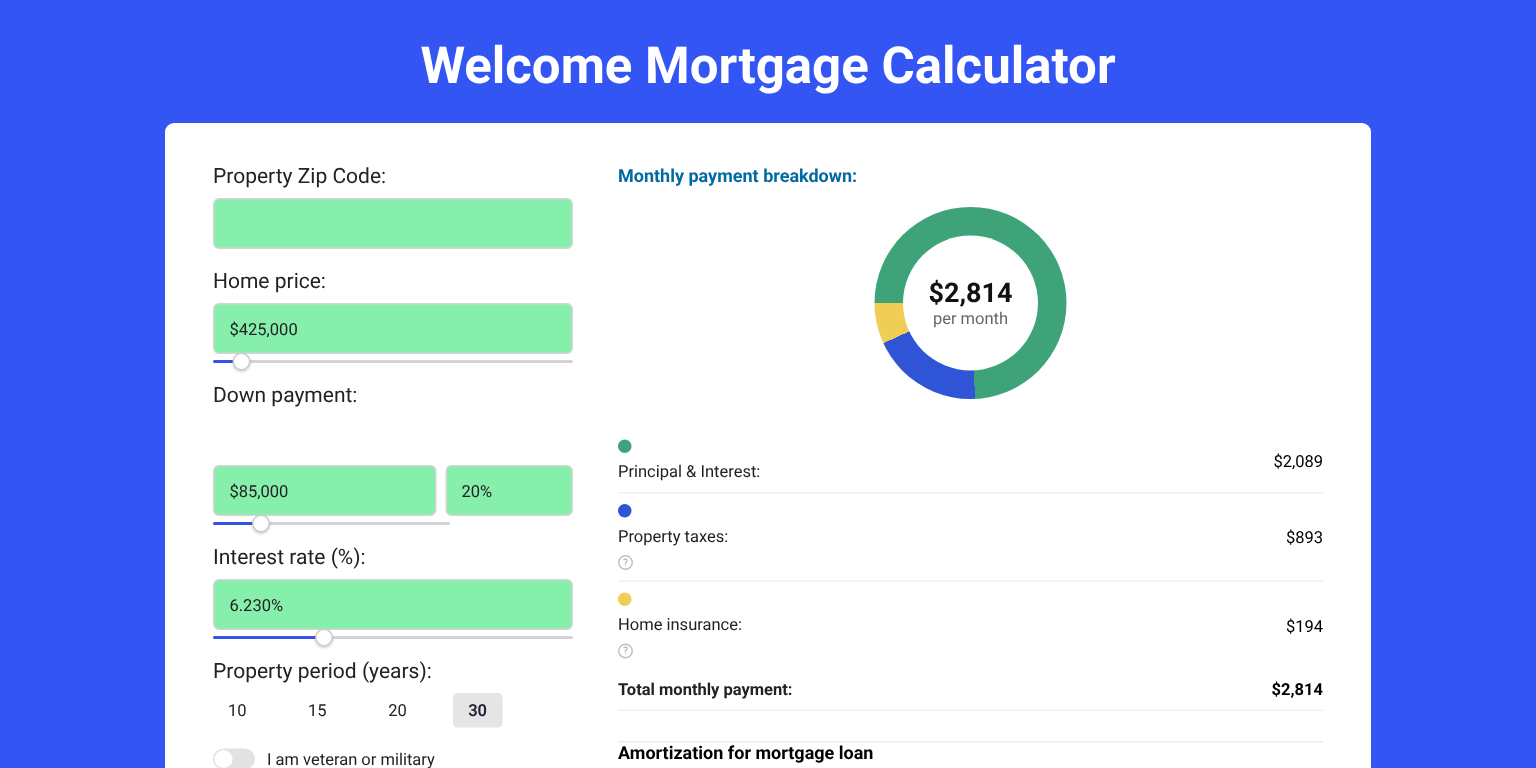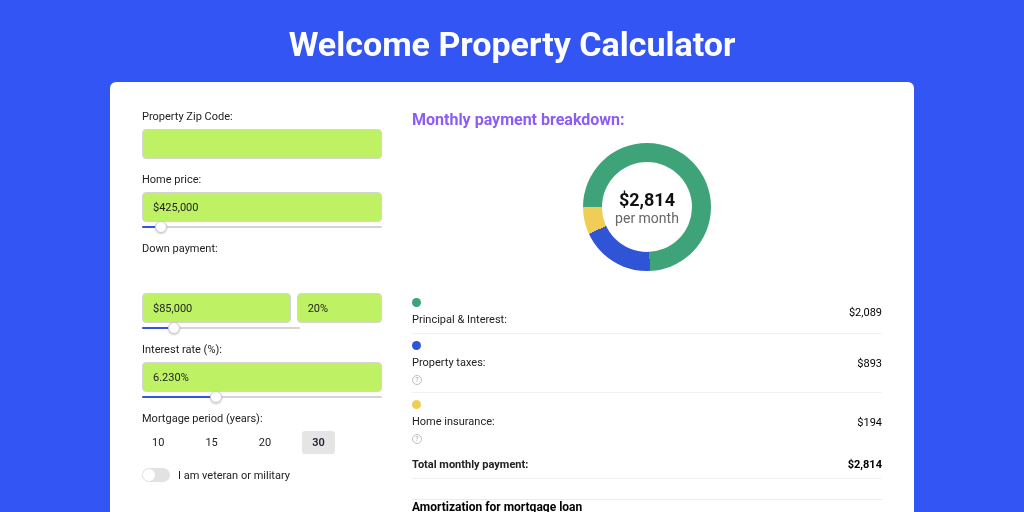--- a/index.html
+++ b/index.html
@@ -1,57 +1,57 @@
 <!DOCTYPE html>
 <html><head>
 <meta charset="utf-8">
 <style>
   * { box-sizing: border-box; margin: 0; padding: 0; font-family: -apple-system, BlinkMacSystemFont, "Segoe UI", Roboto, sans-serif; }
   body { width: 1024px; height: 512px; background: #3355f3; overflow: hidden; }
   .title { text-align: center; color: #fff; font-size: 34px; font-weight: 700; padding: 24px 0 18px; }
   .card { background: #fff; margin: 0 110px; border-radius: 6px 6px 0 0; padding: 28px 32px 0; display: flex; gap: 30px; height: 100%; }
   .left { width: 240px; flex: none; }
   .right { flex: 1; }
-  .field-label { font-size: 11px; color: #222; margin-bottom: 6px; }
+  .field-label { font-size: 14px; color: #222; margin-bottom: 6px; }
   .field-group { margin-bottom: 14px; }
-  .text-input { width: 100%; height: 30px; border: 1px solid #d4d4d4; border-radius: 4px; padding: 4px 10px; font-size: 11px; color: #222; background: #bef264; outline: none; }
+  .text-input { width: 100%; height: 30px; border: 1px solid #d4d4d4; border-radius: 4px; padding: 16px 10px; font-size: 11px; color: #222; background: #86efac; outline: none; }
   .slider-track { position: relative; height: 2px; background: #d4d4d4; margin-top: 4px; border-radius: 2px; }
   .slider-fill { position: absolute; left: 0; top: 0; height: 2px; background: #3553e5; border-radius: 2px; }
   .slider-knob { position: absolute; top: -5px; width: 12px; height: 12px; background: #fff; border: 1px solid #ccc; border-radius: 50%; box-shadow: 0 1px 2px rgba(0,0,0,0.2); transform: translateX(-50%); }
   .two-col { display: flex; gap: 6px; margin-top: 38px; }
   .two-col > :first-child { flex: 2; }
   .two-col > :last-child { flex: 1; }
   .period-buttons { display: flex; gap: 21px; }
   .period-btn { padding: 5px 10px; font-size: 11px; border: none; border-radius: 3px; background: transparent; color: #222; cursor: pointer; }
   .period-btn.active { background: #e5e5e5; color: #223; font-weight: 600; }
   .toggle-row { display: flex; align-items: center; gap: 8px; margin-top: 14px; }
   .toggle { width: 28px; height: 14px; background: #e2e2e2; border-radius: 10px; position: relative; }
   .toggle::after { content: ""; position: absolute; left: 1px; top: 1px; width: 12px; height: 12px; background: #fff; border-radius: 50%; }
-  .section-title { font-size: 16px; font-weight: 700; color: #8b5cf6; margin-bottom: 14px; }
+  .section-title { font-size: 12px; font-weight: 700; color: #0369a1; margin-bottom: 14px; }
   .donut-wrap { display: flex; justify-content: center; margin: 6px 0 20px; }
   .donut { position: relative; width: 128px; height: 128px; }
   .donut-center { position: absolute; inset: 19px; background: #fff; border-radius: 50%; display: flex; flex-direction: column; align-items: center; justify-content: center; }
   .donut-value { font-size: 18px; font-weight: 700; color: #111; }
-  .donut-sub { font-size: 14px; color: #666; }
+  .donut-sub { font-size: 11px; color: #666; }
   .breakdown-row { display: flex; justify-content: space-between; align-items: center; padding: 7px 0; border-bottom: 1px solid #f0f0f0; font-size: 11px; }
   .breakdown-row:last-of-type { border-bottom: none; }
   .legend-left { display: flex; gap: 6px; color: #222; flex-direction: column; }
   .legend-dot { width: 9px; height: 9px; border-radius: 50%; flex: none; }
   .legend-amount { font-weight: 400; }
   .breakdown-total .legend-left { font-weight: 700; }
   .breakdown-total .legend-amount { font-weight: 700; }
   .info-icon { width: 10px; height: 10px; border: 1px solid #c0c0c0; border-radius: 50%; font-size: 7px; color: #a0a0a0; line-height: 9px; text-align: center; }
   .amort-box { margin-top: 20px; border-top: 1px solid #ececec; }
   .amort-title { font-size: 12px; font-weight: 700; margin-bottom: 10px; }
   .amort-body { font-size: 10px; color: #555; line-height: 1.5; }
 </style>
 </head>
 <body>
 
-<div class="title">Welcome Property Calculator</div>
+<div class="title">Welcome Mortgage Calculator</div>
 
 <div class="card">
 
   <div class="left">
 
     <div class="field-group">
       <div class="field-label">Property Zip Code:</div>
       <input class="text-input" value="" style="">
     </div>
 
@@ -79,21 +79,21 @@
     <div class="field-group">
       <div class="field-label">Interest rate (%):</div>
       <input class="text-input" value="6.230%" style="">
       <div class="slider-track">
         <div class="slider-fill" id="rt-fill" style="width: 31%;"></div>
         <div class="slider-knob" id="rt-knob" style="left: 31%;"></div>
       </div>
     </div>
 
     <div class="field-group">
-      <div class="field-label">Mortgage period (years):</div>
+      <div class="field-label">Property period (years):</div>
       <div class="period-buttons" id="period-buttons">
           <button class="period-btn">10</button>
           <button class="period-btn">15</button>
           <button class="period-btn">20</button>
           <button class="period-btn active">30</button>
         </div>
     </div>
 
     <div class="toggle-row">
       <div class="toggle"></div>

